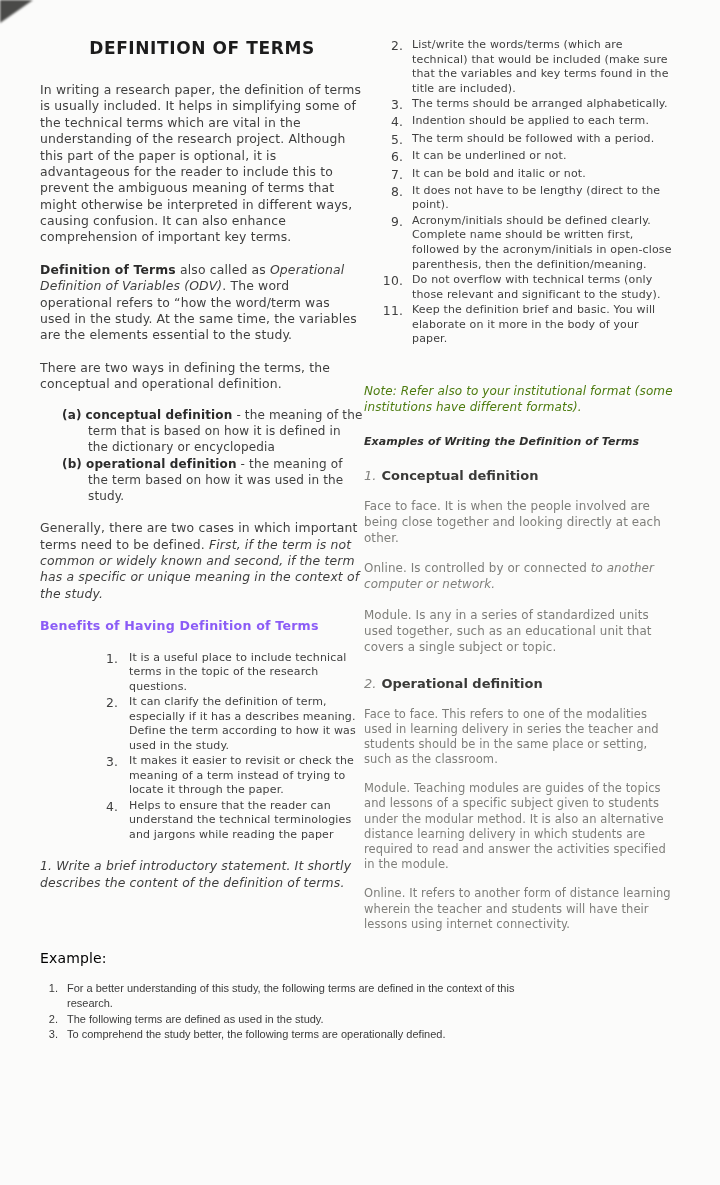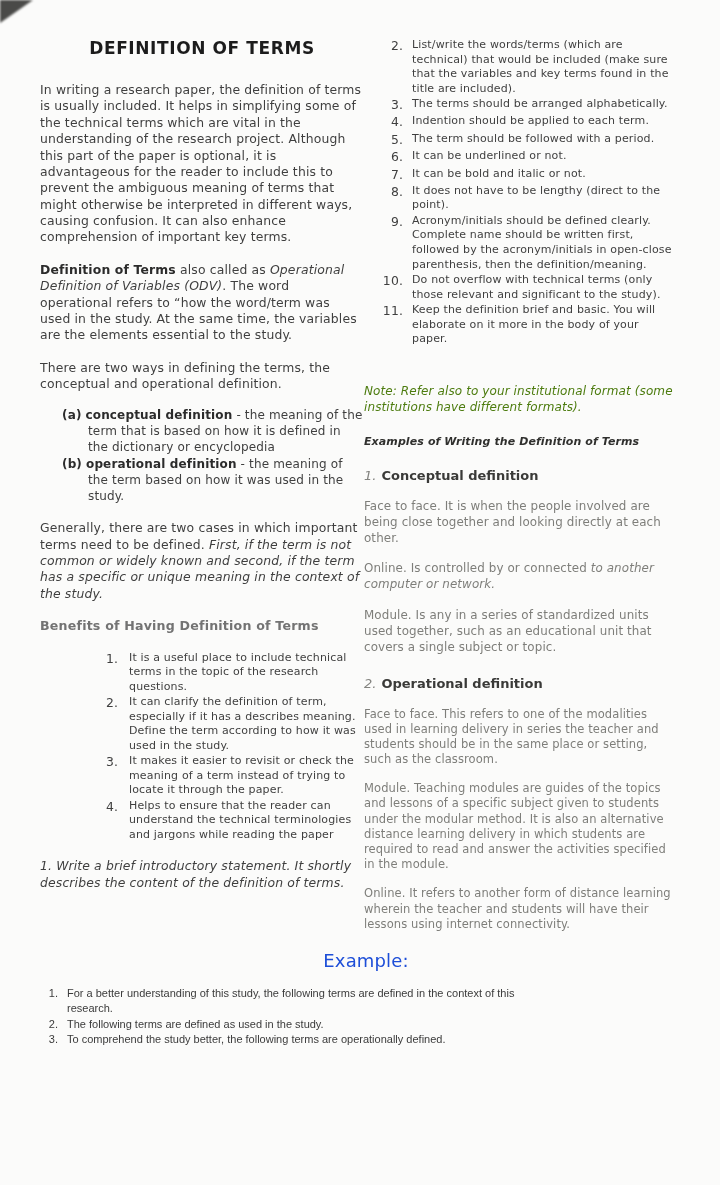--- a/index.html
+++ b/index.html
@@ -33,21 +33,21 @@
   .i { font-style: italic; }
 
   .def-list { margin: 0 0 16px 0; padding-left: 22px; }
   .def-item {
     font-size: 12px; line-height: 1.32; letter-spacing: 0.15px;
     padding-left: 26px; text-indent: -26px; margin-bottom: 1px;
   }
   .def-item .marker { font-weight: bold; color: #2b2b2b; }
 
   .section-heading {
-    font-size: 12.6px; font-weight: bold; color: #737373;
+    font-size: 12.6px; font-weight: bold; color: #8b5cf6;
     margin: 8px 0 16px 0; letter-spacing: 0.2px; line-height: 1.3;
   }
 
   .num-list { margin: 0 0 16px 0; }
   .num-row { display: flex; margin-bottom: 1px; }
   .num-row .n {
     flex: none; text-align: right;
     font-size: 12.4px; line-height: 1.32; letter-spacing: 0.15px;
   }
   .num-row .t { font-size: 11px; line-height: 1.32; letter-spacing: 0.15px; }
@@ -66,21 +66,21 @@
     font-size: 11px; font-weight: bold; font-style: italic;
     color: #30302e; margin: 0 0 20px 0; letter-spacing: 0.1px;
   }
   .example-head { font-size: 13px; margin: 0 0 16px 0; }
   .example-head .num { font-style: italic; color: #83837f; margin-right: 5px; }
   .example-head .term { font-weight: bold; color: #3a3a38; }
   .ex-para { font-size: 11.9px; line-height: 1.33; color: #7e7e7a; margin: 0 0 15px 0; letter-spacing: 0.1px; }
   .ex-para.op { font-size: 11.5px; line-height: 1.32; margin-bottom: 14px; }
 
   .footer { margin-top: 4px; }
-  .example-label { font-size: 18px; margin: 0 0 15px 0; letter-spacing: 0.15px; color: #1d4ed8; text-align: center; }
+  .example-label { font-size: 14px; margin: 0 0 15px 0; letter-spacing: 0.15px; color: #000000; }
   .footer-list { font-family: "Liberation Sans", sans-serif; color: #3b3b3b; }
   .footer-list .num-row { padding-left: 4px; margin-bottom: 1px; }
   .footer-list .n { width: 14px; margin-right: 9px; font-size: 11px; line-height: 1.35; letter-spacing: 0; }
   .footer-list .t { font-size: 11px; line-height: 1.35; letter-spacing: 0; max-width: 470px; }
 </style>
 </head>
 <body>
 
 <div class="corner-fold"></div>
 

